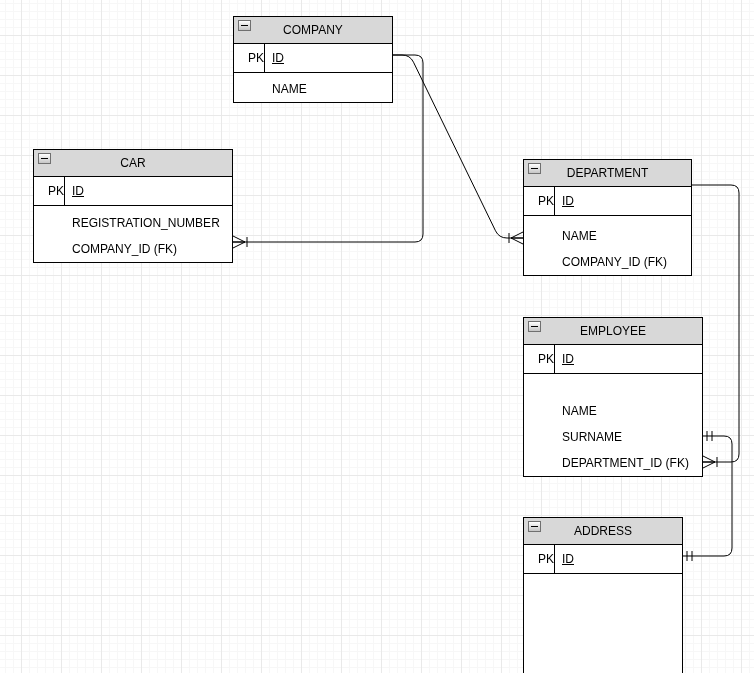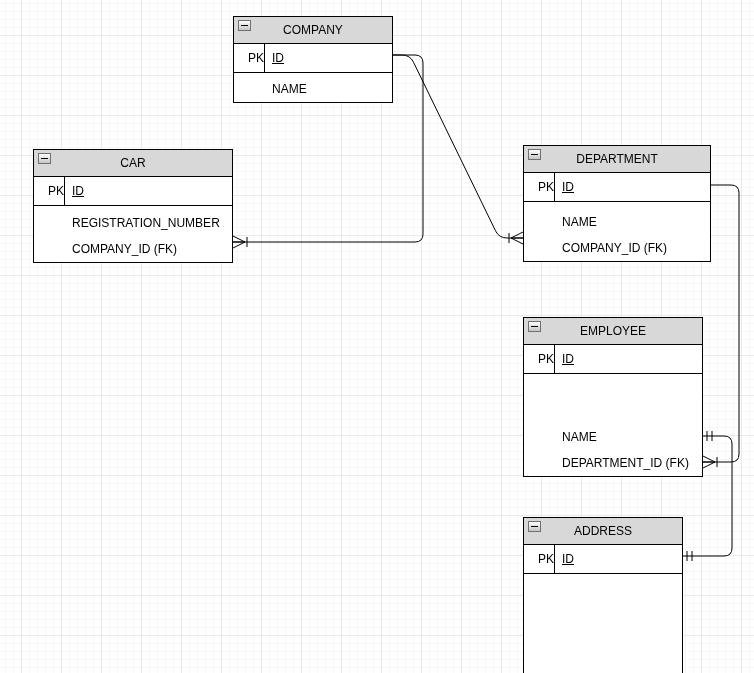--- a/index.html
+++ b/index.html
@@ -105,21 +105,21 @@
         <div class="body-attrs">
           <div class="attr-row">
             <span>REGISTRATION_NUMBER</span>
           </div>
           <div class="attr-row">
             <span>COMPANY_ID (FK)</span>
           </div>
         </div>
       </div>
     </div>
-    <div class="entity" style="left: 523px; top: 145px; width: 188px; height: 117px;">
+    <div class="entity" style="left: 523px; top: 159px; width: 169px; height: 117px;">
       <div class="entity-header">
         <div class="collapse-btn">
           <div class="minus"></div>
         </div>
         <span class="entity-title">DEPARTMENT</span>
       </div>
       <div class="key-row">
         <div class="pk-cell">
           <span>PK</span>
         </div>
@@ -154,20 +154,23 @@
           <span class="pk-attr">ID</span>
         </div>
       </div>
       <div class="body-wrap">
         <div class="body-pk"></div>
         <div class="body-attrs">
           <div class="attr-row">
             <span>NAME</span>
           </div>
           <div class="attr-row">
+            <span>SURNAME</span>
+          </div>
+          <div class="attr-row">
             <span>DEPARTMENT_ID (FK)</span>
           </div>
         </div>
       </div>
     </div>
     <div class="entity" style="left: 523px; top: 517px; width: 160px; height: 171px;">
       <div class="entity-header">
         <div class="collapse-btn">
           <div class="minus"></div>
         </div>

